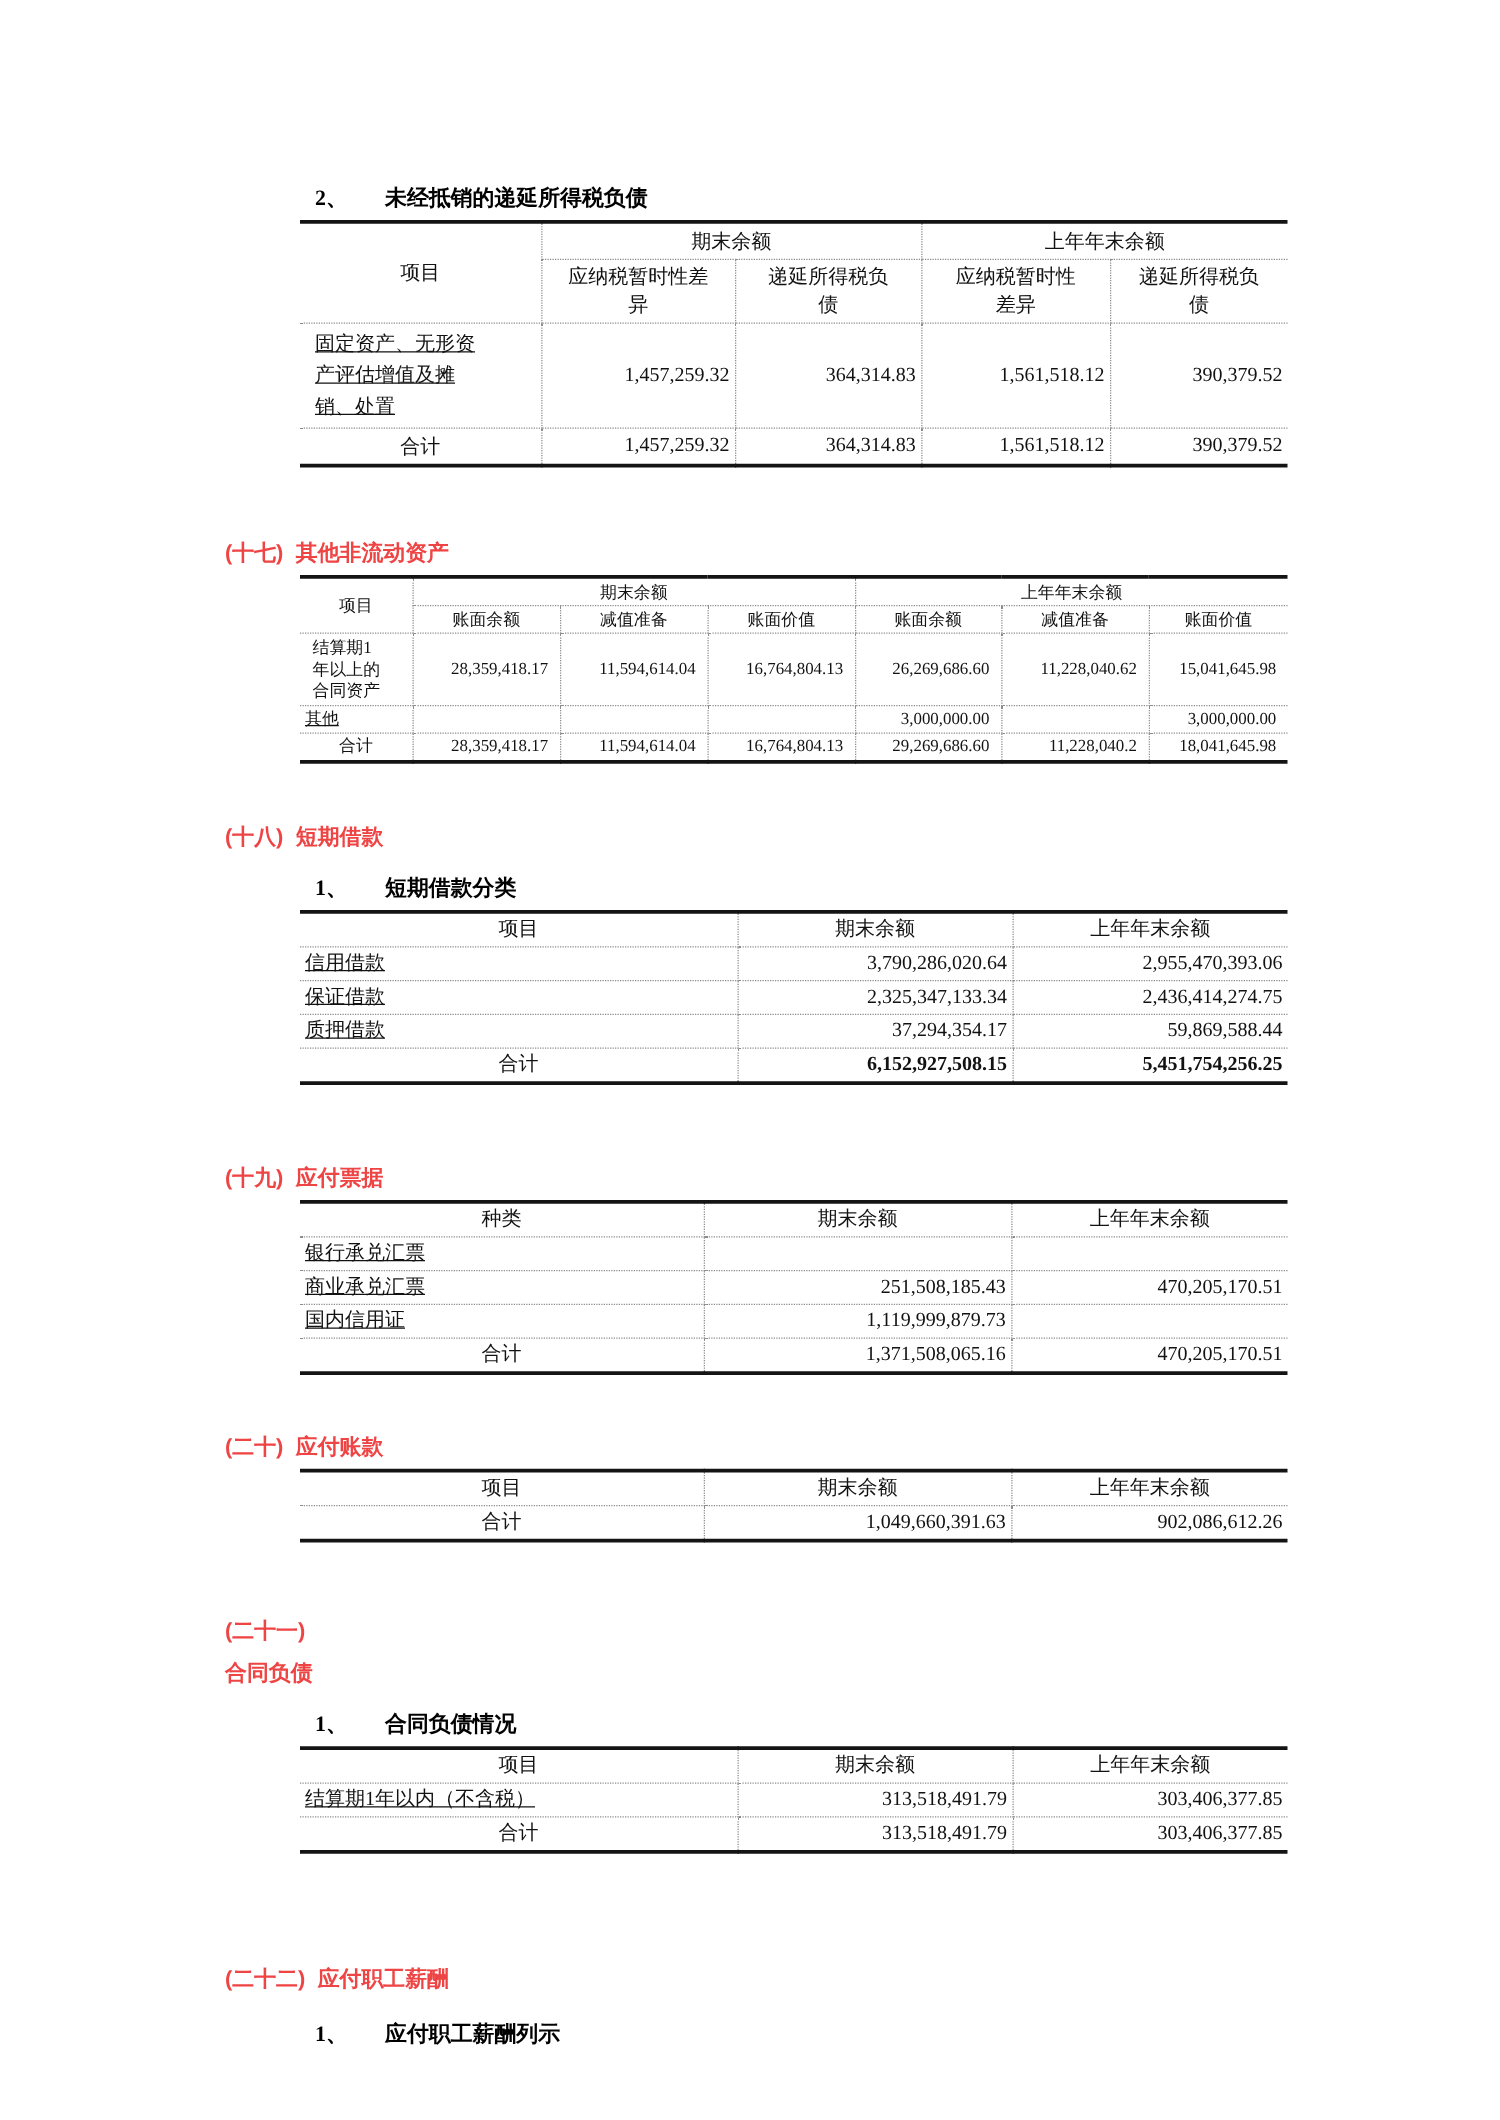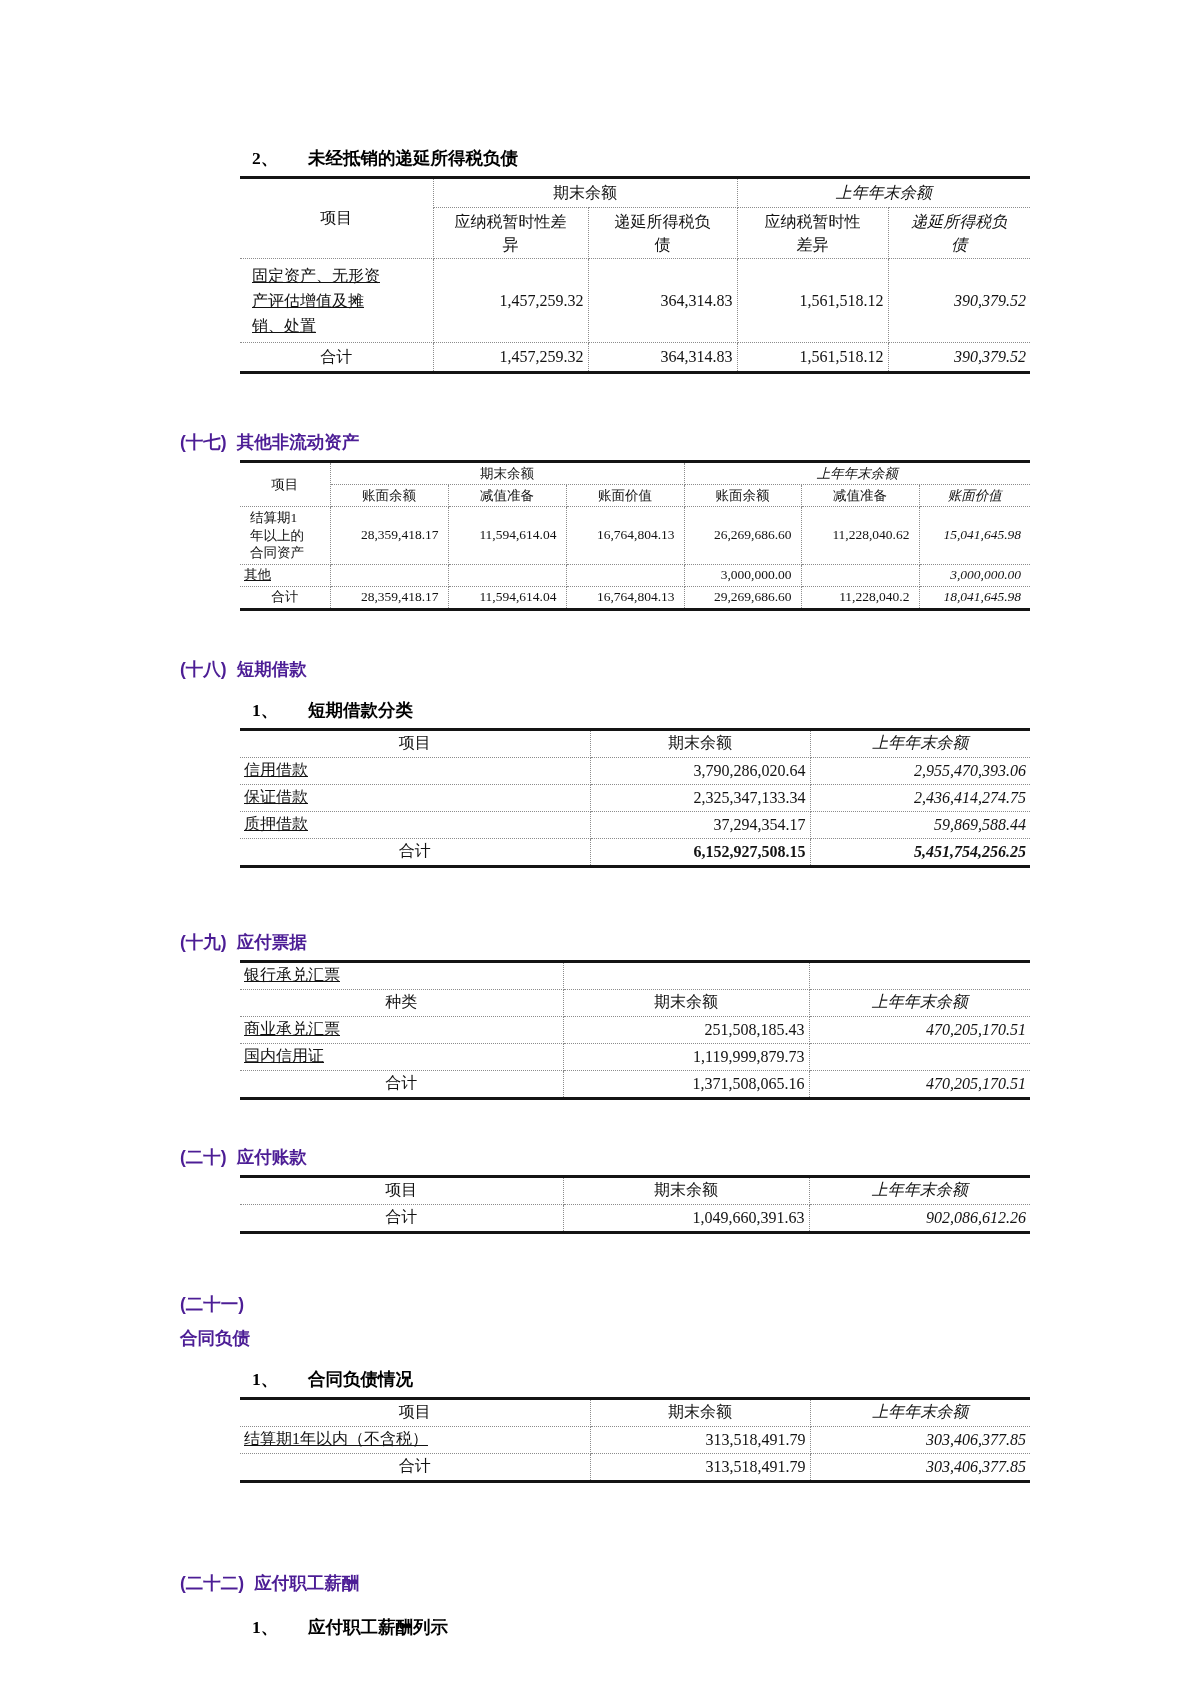--- a/index.html
+++ b/index.html
@@ -12,21 +12,21 @@
     padding:146px 0 0 180px;
     font-family:"Liberation Serif","DejaVu Serif",serif;
     color:#111;
     font-size:16px;
   }
   .content{width:852px;}
   
   .sec-head{
     display:flex;align-items:baseline;gap:10px;
     font-family:"Liberation Sans","DejaVu Sans",sans-serif;
-    font-weight:bold;font-size:17.5px;color:#4c1d95;
+    font-weight:bold;font-size:17.5px;color:#ef4444;
     margin:0;
   }
   .sub-head{
     display:flex;align-items:baseline;
     font-family:"Liberation Sans","DejaVu Sans",sans-serif;
     font-weight:bold;font-size:17.5px;color:#000;
     margin-left:72px;
   }
   .sub-head .num{display:inline-block;width:56px;font-family:"Liberation Serif",serif;}
   
@@ -36,21 +36,21 @@
     border-top:3px solid #141414;border-bottom:3px solid #141414;
     color:#121212;
   }
   table.fin td{
     border-right:1px dotted #8c8c8c;
     border-bottom:1px dotted #8c8c8c;
     vertical-align:middle;
     padding:1px 4px;
     overflow:hidden;
   }
-  table.fin td.last{border-right:none;font-style:italic;}
+  table.fin td.last{border-right:none;}
   td.ctr{text-align:center;}
   td.lbl{text-align:left;padding-left:10px;text-decoration:underline;}
   td.num{text-align:right;padding-right:18px;}
   
   .t1{font-size:16px;}
   .t1 td{height:26px;}
   .t1 .hsub{padding:2px 20px;line-height:23px;height:auto;}
   .t1 .itemlbl{padding:4px 48px 4px 12px;line-height:25px;}
   
   .t17{font-size:13.5px;}
@@ -218,30 +218,30 @@
   </div>
 
   <table class="fin t3">
     <colgroup>
           <col style="width:323px">
           <col style="width:246px">
           <col style="width:221px">
         </colgroup>
     <tbody>
           <tr>
-      <td class="lbl">银行承兑汇票</td>
-      <td class="num"></td>
-      <td class="num last"></td>
-    </tr>
-    <tr>
       <td class="ctr">种类</td>
       <td class="ctr">期末余额</td>
       <td class="ctr last">上年年末余额</td>
     </tr>
     <tr>
+      <td class="lbl">银行承兑汇票</td>
+      <td class="num"></td>
+      <td class="num last"></td>
+    </tr>
+    <tr>
       <td class="lbl">商业承兑汇票</td>
       <td class="num">251,508,185.43</td>
       <td class="num last">470,205,170.51</td>
     </tr>
     <tr>
       <td class="lbl">国内信用证</td>
       <td class="num">1,119,999,879.73</td>
       <td class="num last"></td>
     </tr>
     <tr>

